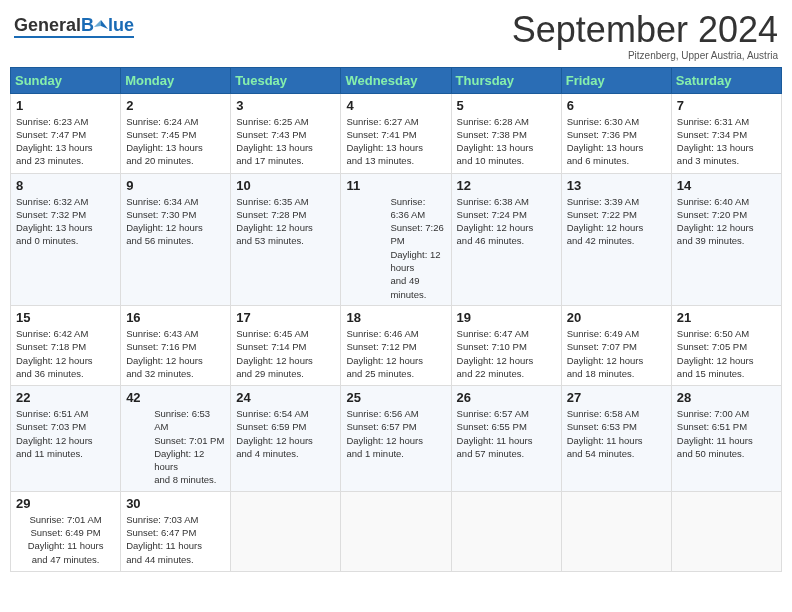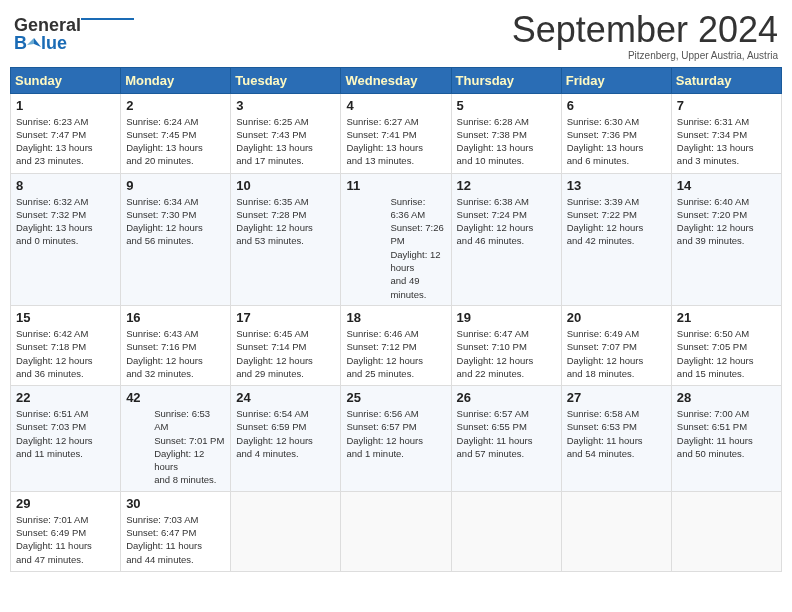--- a/index.html
+++ b/index.html
@@ -12,21 +12,21 @@
     }
     .header {
       display: flex;
       align-items: flex-start;
       justify-content: space-between;
       margin-bottom: 6px;
       padding: 0 4px;
     }
     .logo {
       display: flex;
-      flex-direction: row;
+      flex-direction: column;
       align-items: flex-start;
       margin-top: 6px;
     }
     .logo-text {
       font-size: 18px;
       font-weight: bold;
       color: #333;
       line-height: 1;
     }
     .logo-line {
@@ -52,21 +52,21 @@
       font-size: 10px;
       color: #555;
     }
     .calendar {
       width: 100%;
       border-collapse: collapse;
       border: 1px solid #ccc;
     }
     .calendar th {
       background-color: #2a6db5;
-      color: #fef9c3;
+      color: #86efac;
       font-size: 13px;
       font-weight: bold;
       padding: 5px 4px;
       text-align: left;
       border: 1px solid #1a5a9a;
     }
     .calendar td {
       vertical-align: top;
       padding: 4px 5px;
       font-size: 10px;
@@ -331,21 +331,21 @@
           <span class="day-number">28</span>
           <div class="day-info" style="white-space: pre-line;">Sunrise: 7:00 AM
 Sunset: 6:51 PM
 Daylight: 11 hours
 and 50 minutes.</div>
         </td>
       </tr>
       <tr>
         <td>
           <span class="day-number">29</span>
-          <div class="day-info" style="white-space: pre-line;">Sunrise: 7:01 AM
+          <div class="day-info" style="white-space: pre-line; text-align: center;">Sunrise: 7:01 AM
 Sunset: 6:49 PM
 Daylight: 11 hours
 and 47 minutes.</div>
         </td>
         <td>
           <span class="day-number">30</span>
           <div class="day-info" style="white-space: pre-line;">Sunrise: 7:03 AM
 Sunset: 6:47 PM
 Daylight: 11 hours
 and 44 minutes.</div>

